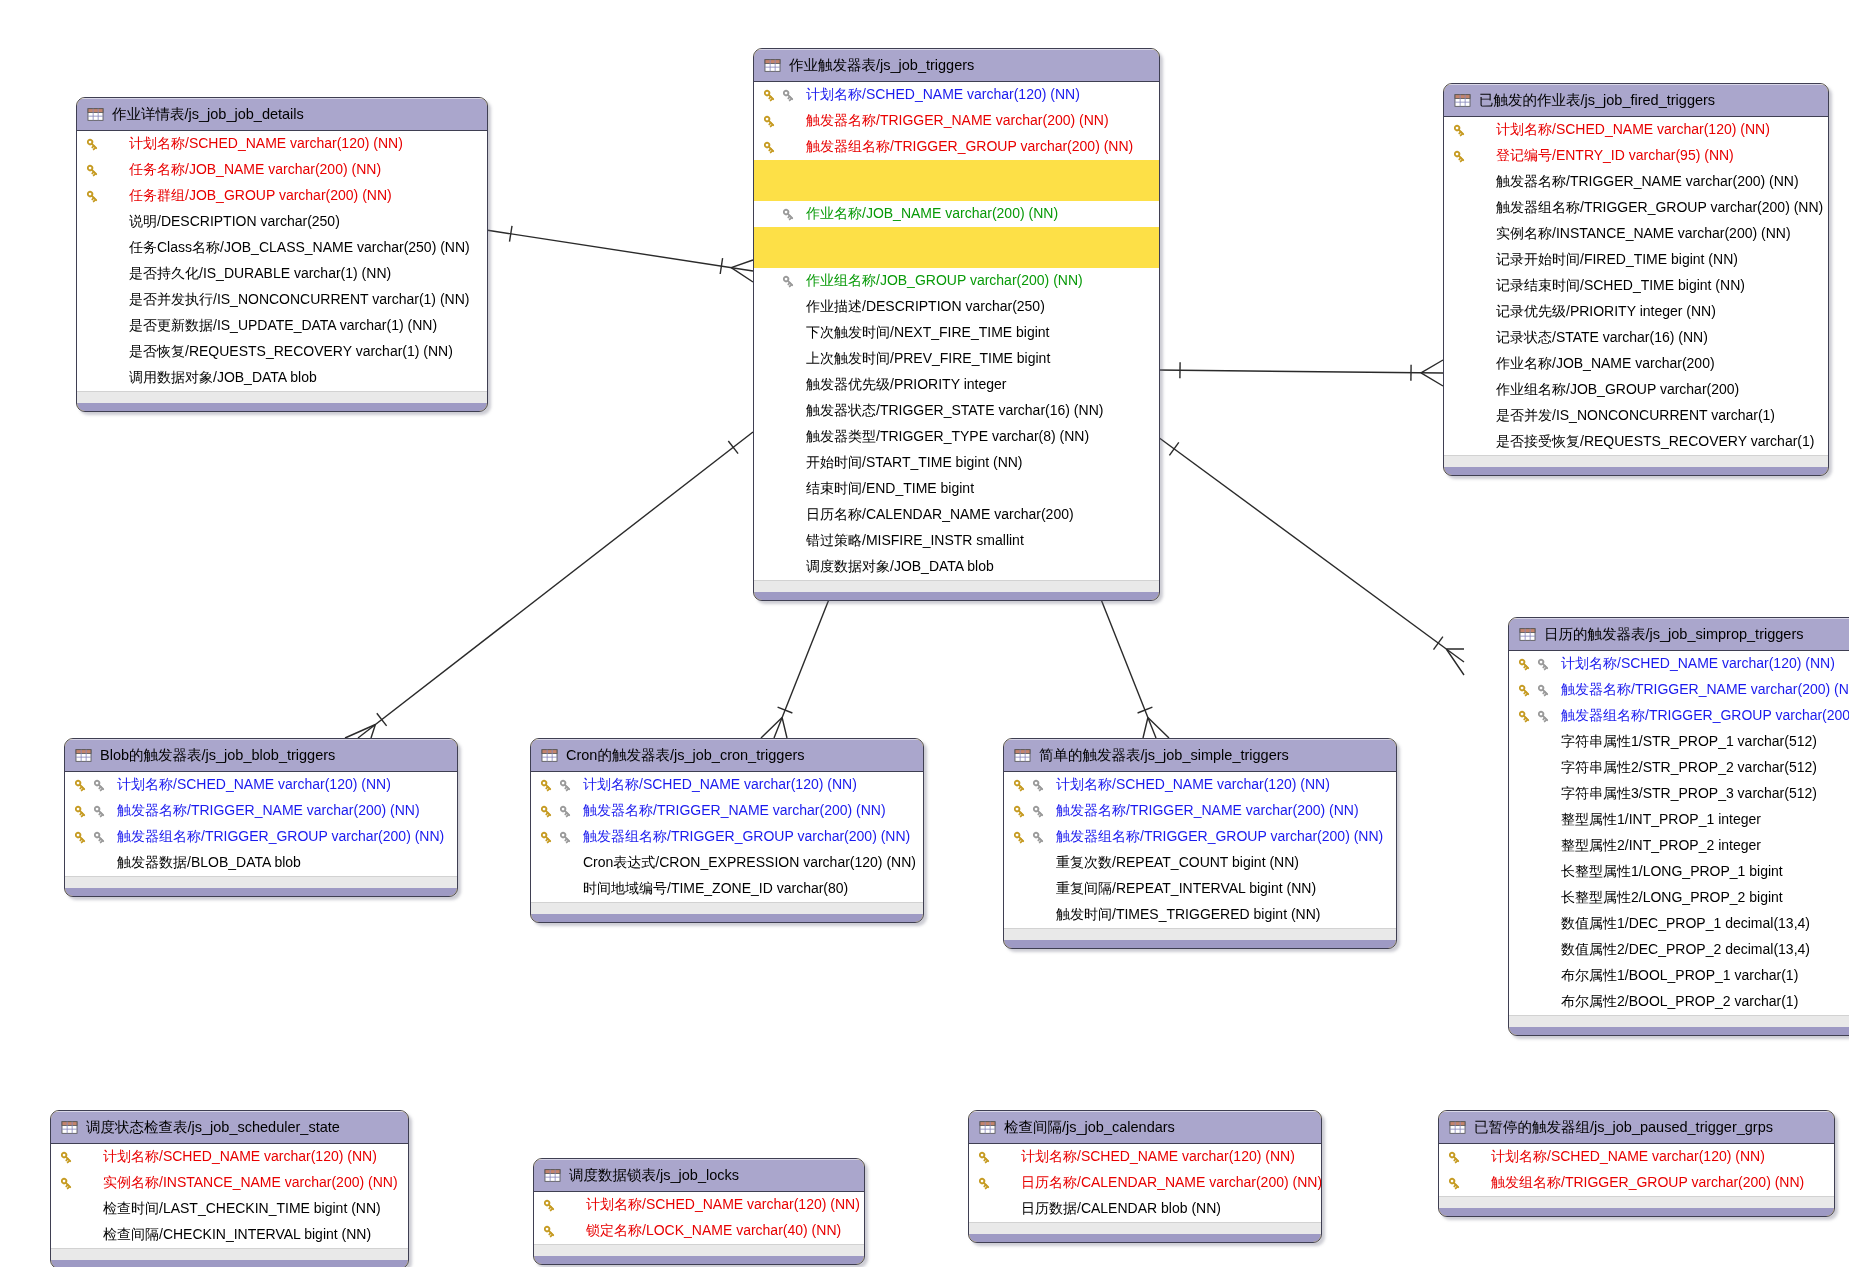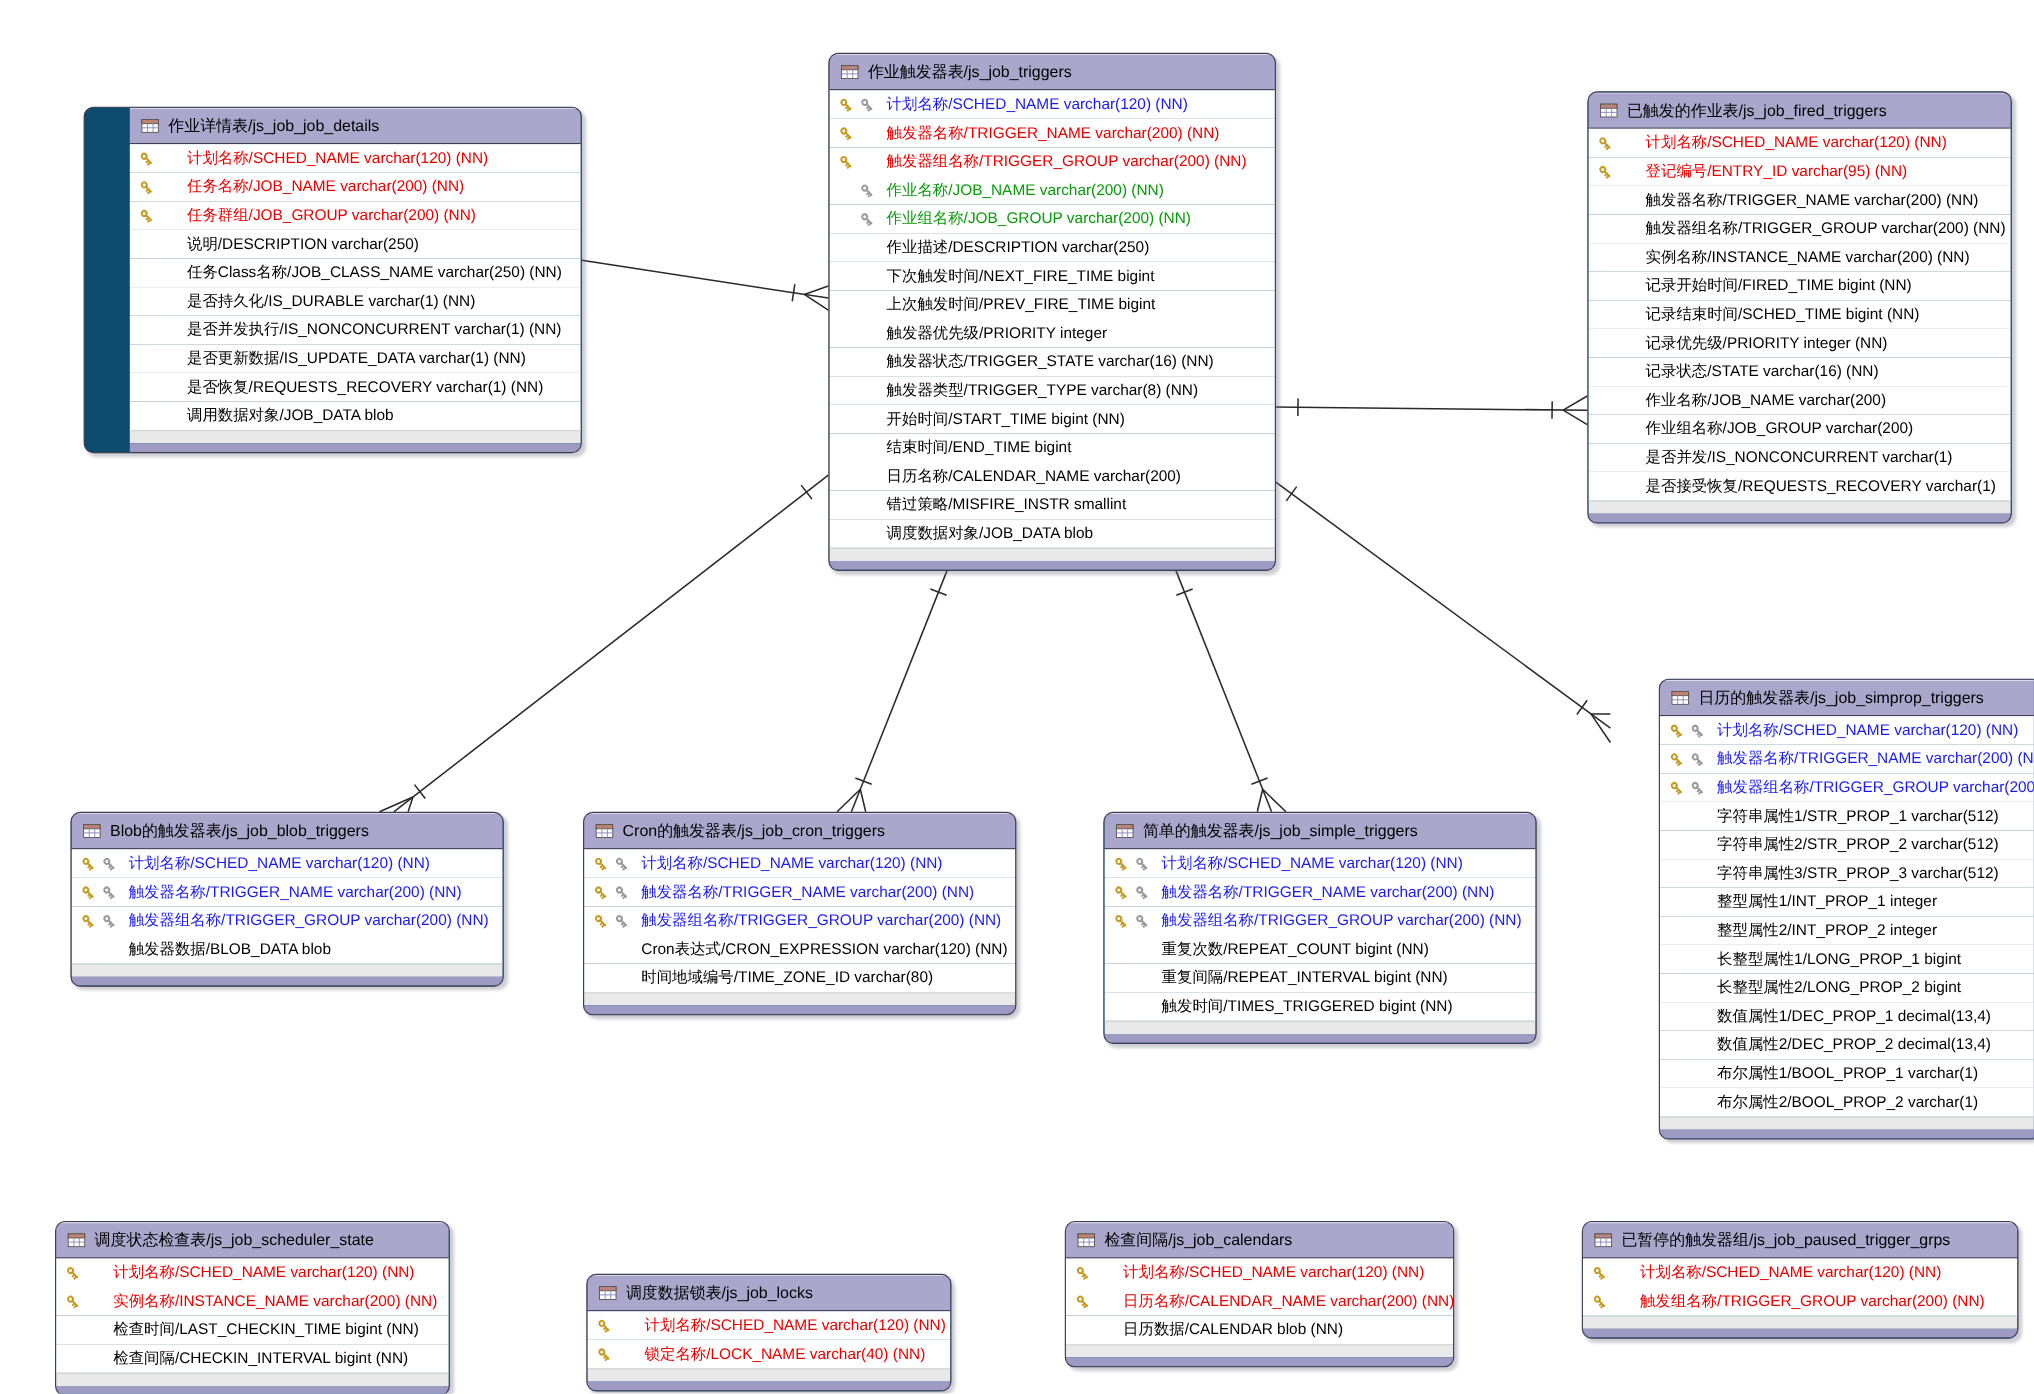--- a/index.html
+++ b/index.html
@@ -2,35 +2,35 @@
 <html><head>
 <meta charset="utf-8">
 <style>
   html,body{margin:0;padding:0;background:#ffffff;}
   #canvas{
     position:relative;width:1849px;height:1267px;background:#ffffff;overflow:hidden;
     font-family:"Liberation Sans","DejaVu Sans",sans-serif;
   }
   #connectors{position:absolute;left:0;top:0;pointer-events:none;}
   .tbl{
-    position:absolute;background:#0c4a6e;border:1.6px solid #3f3f52;border-radius:9px;
+    position:absolute;background:#fde047;border:1.6px solid #3f3f52;border-radius:9px;
     box-shadow:3px 3px 3px rgba(110,110,130,.35);overflow:hidden;text-align:right;
   }
   .hdr{
     background:#aaa6cc;border-bottom:1.6px solid #3f3f52;height:32px;
     display:flex;align-items:center;gap:8px;padding:0 10px;
     font-size:14.5px;color:#000;box-shadow:inset 0 1px 0 rgba(255,255,255,.55);
   }
   .hdr .ttl{white-space:nowrap;}
   .rows{padding:0;}
   .row{position:relative;height:26px;display:flex;align-items:center;padding-left:52px;
        font-size:14px;color:#000;white-space:nowrap;background:#fff;}
   .kslot{position:absolute;top:6px;width:15px;height:15px;}
   .k1{left:8px;} .k2{left:27px;}
-  .c-pk{color:#e80000;} .c-pkfk{color:#1a1aee;} .c-fk{color:#089a08;}
+  .c-pk{color:#e80000;} .c-pkfk{color:#1a1aee;} .c-fk{color:#089a08;margin-top:41px;}
   .ftr-strip{height:11px;background:#e9e9e9;border-top:1px solid #d2d2d2;}
   .ftr-bar{height:8px;background:#9e9ac4;}
 </style>
 </head>
 <body>
 
 <div id="canvas">
 
   <svg id="connectors" width="1849" height="1267" viewBox="0 0 1849 1267">
     <g stroke="#2a2a2a" stroke-width="1.4" fill="none">
@@ -72,21 +72,21 @@
 
       <g>
         <path d="M1158 370 L1443 373"></path>
         <path d="M1179.9 378.2 L1180.1 362.2"></path>
         <path d="M1421 372.8 L1443 360 M1421 372.8 L1443 386"></path>
         <path d="M1410.9 380.7 L1411.1 364.7"></path>
       </g>
     </g>
   </svg>
 
-<div class="tbl" style="left: 76px; top: 97px; width: 410px; padding-left: 41px;">
+<div class="tbl" style="left: 76px; top: 97px; width: 410px;">
       <div class="hdr">
         <svg width="17" height="15" viewBox="0 0 20 18">
     <rect x="1" y="2" width="18" height="14" fill="#ffffff" stroke="#555"></rect>
     <rect x="1" y="2" width="18" height="4.5" fill="#c4846c" stroke="#555"></rect>
     <line x1="7.2" y1="2" x2="7.2" y2="16" stroke="#8888bb"></line>
     <line x1="13.2" y1="2" x2="13.2" y2="16" stroke="#8888bb"></line>
     <line x1="1" y1="11" x2="19" y2="11" stroke="#8888bb"></line>
   </svg>
         <span class="ttl">作业详情表/js_job_job_details</span>
       </div>

